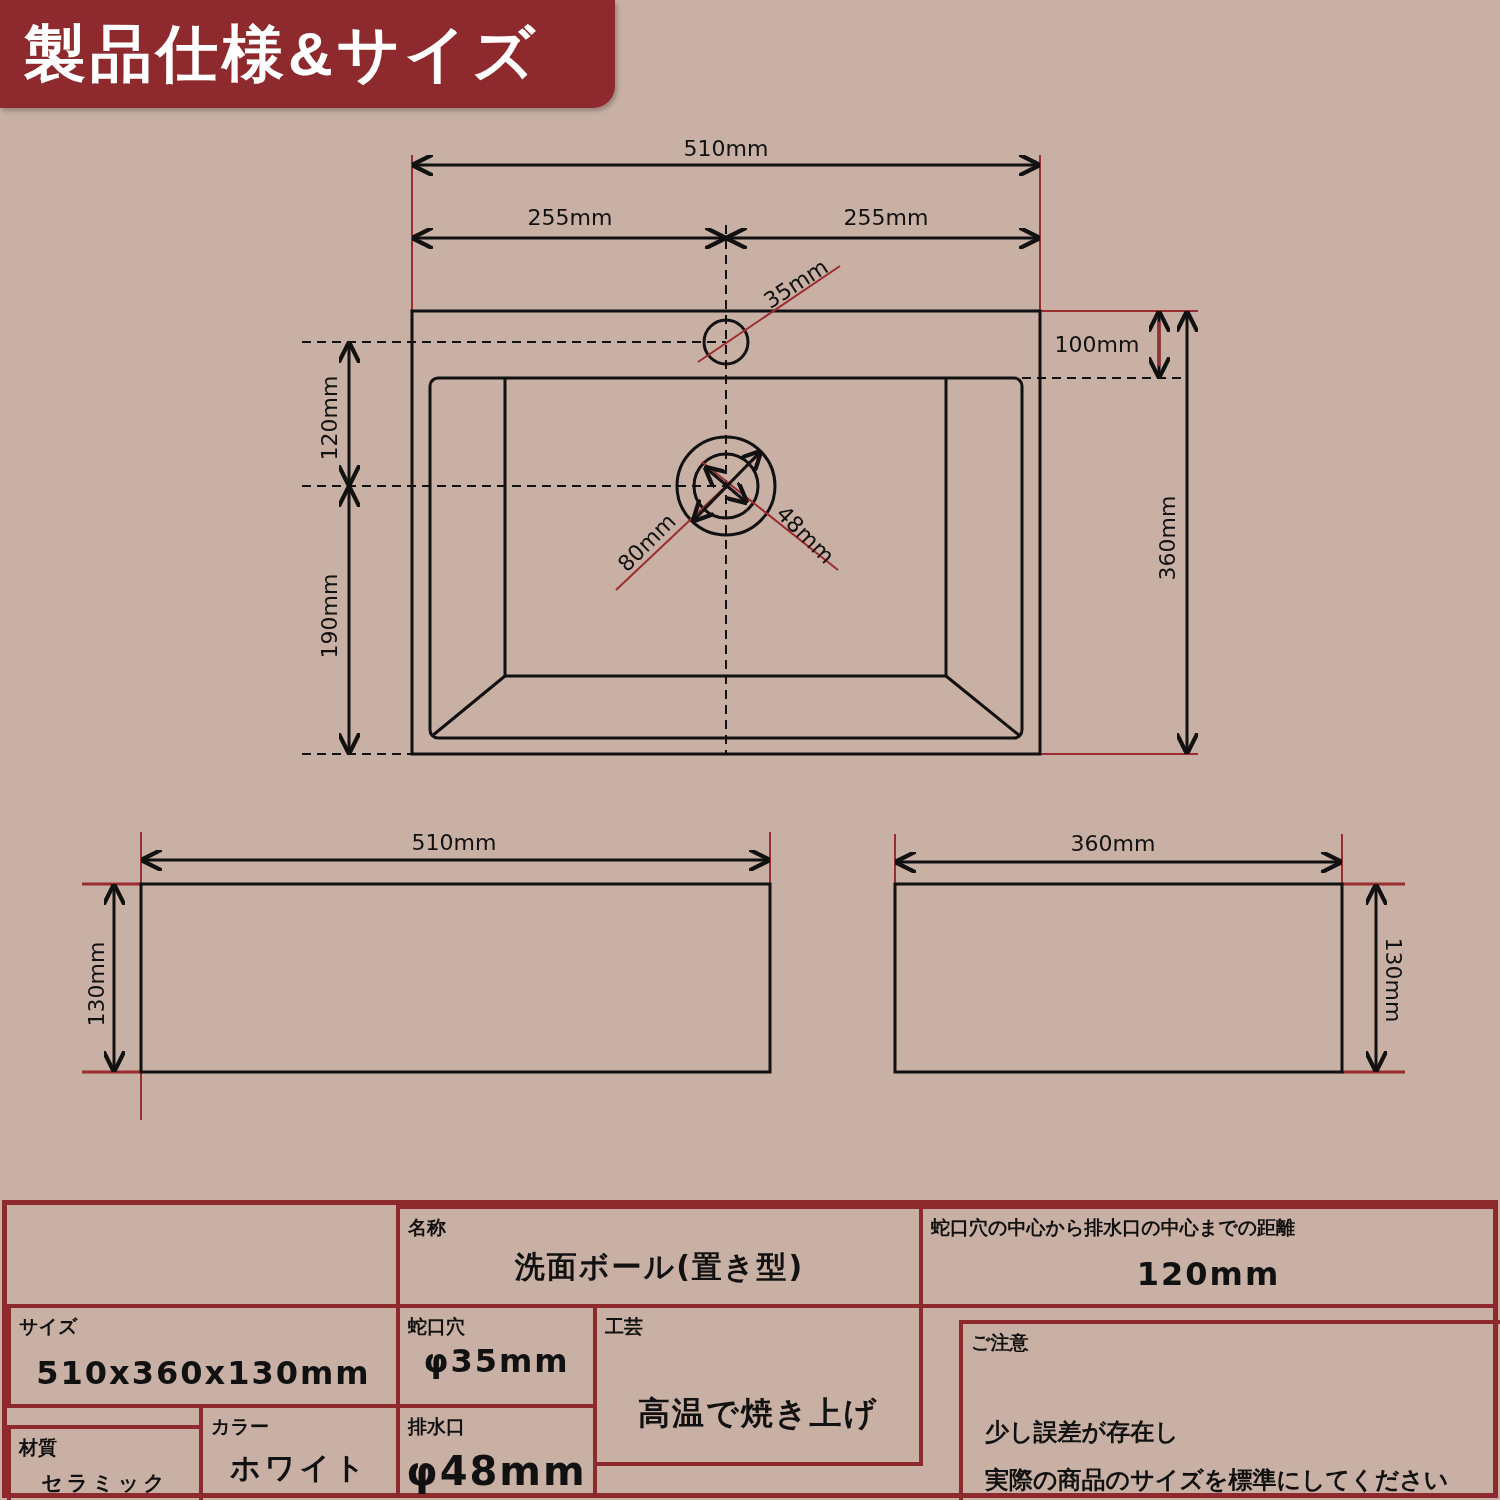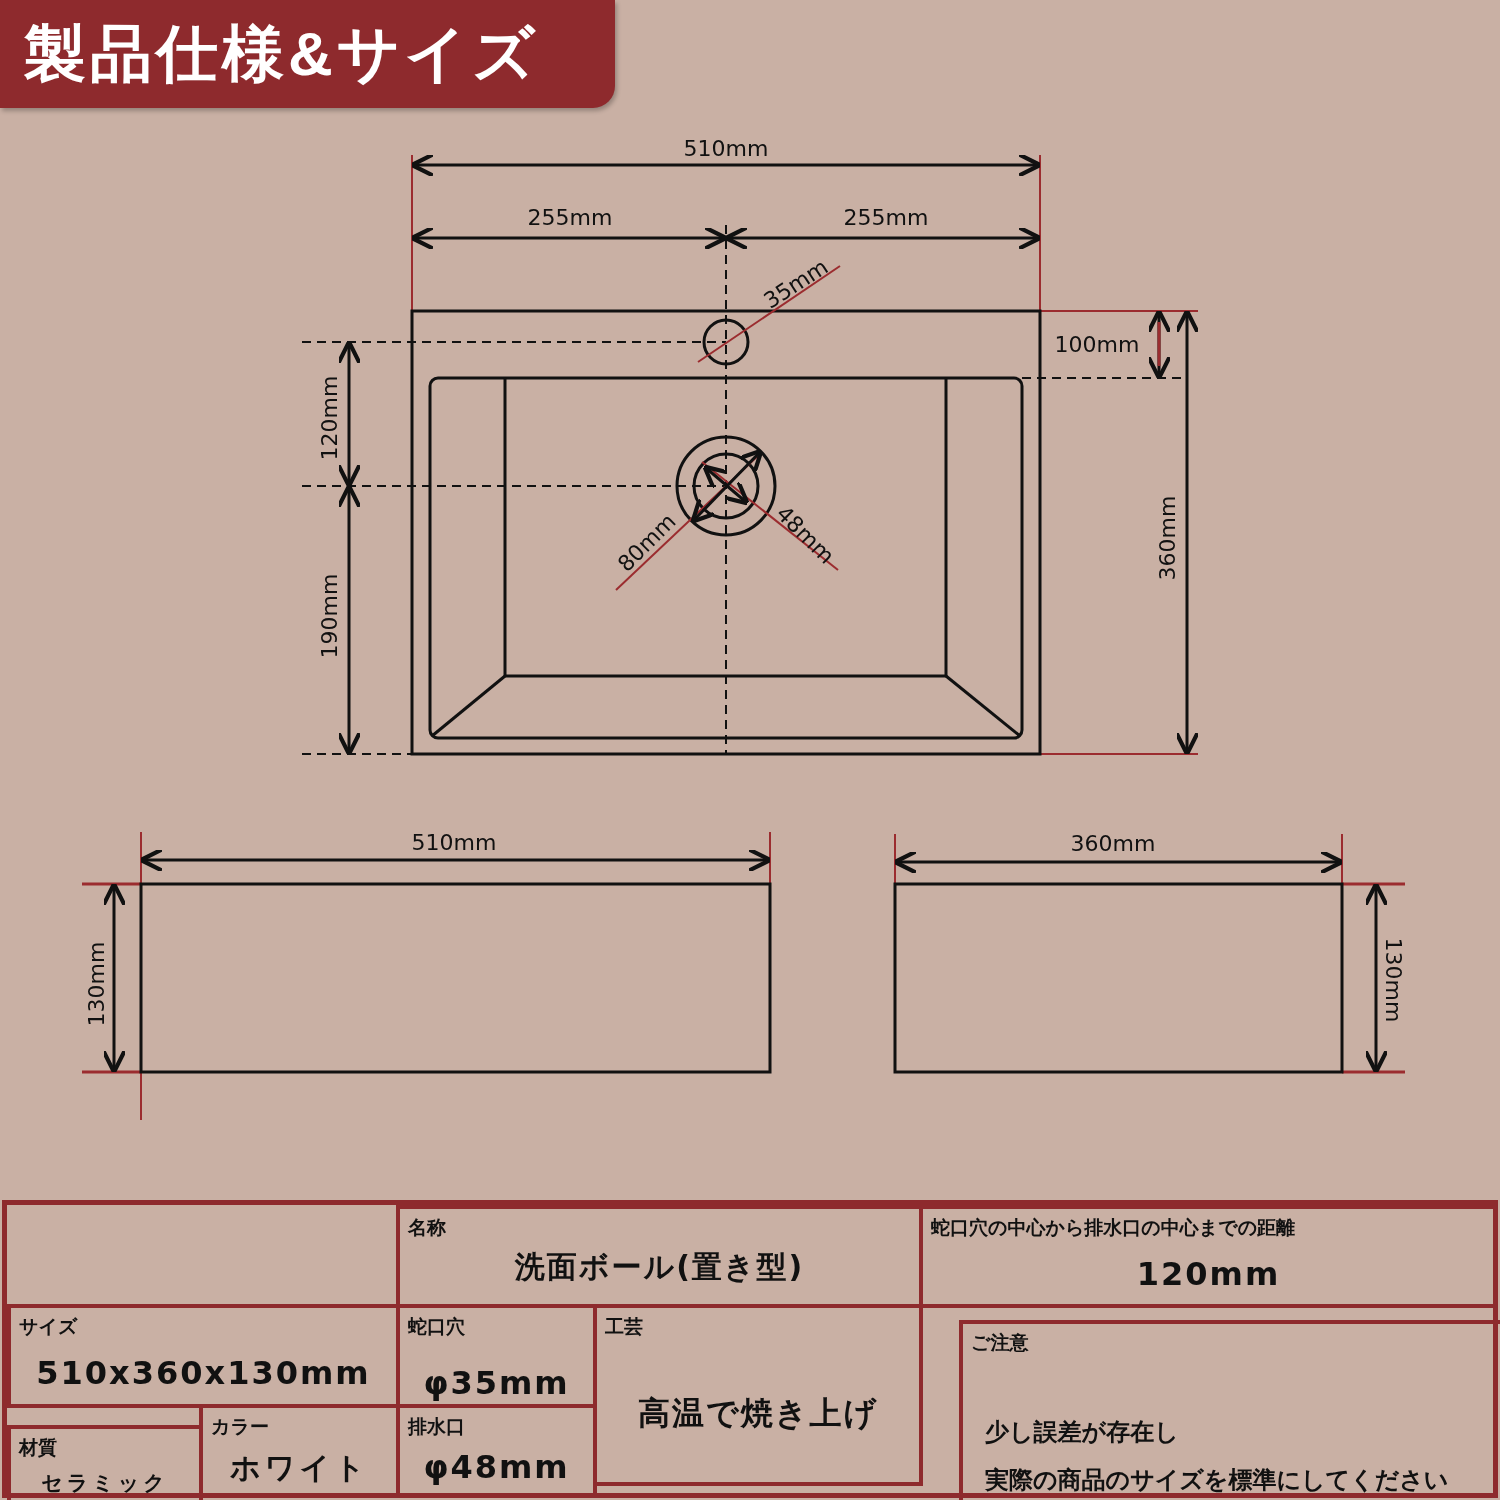--- a/index.html
+++ b/index.html
@@ -141,37 +141,37 @@
     <div class="label">蛇口穴の中心から排水口の中心までの距離</div>
     <div class="value" style="top:46px; font-size:32px;">120mm</div>
   </div>
 
   <div class="cell" style="left:0; top:99px; width:393px; height:104px;">
     <div class="label">サイズ</div>
     <div class="value" style="top:46px; font-size:32px;">510x360x130mm</div>
   </div>
   <div class="cell" style="left:389px; top:99px; width:201px; height:104px;">
     <div class="label">蛇口穴</div>
-    <div class="value" style="top:56px; font-size:32px;">φ35mm</div>
+    <div class="value" style="top:34px; font-size:32px;">φ35mm</div>
   </div>
-  <div class="cell" style="left:586px; top:99px; width:330px; height:182px;">
+  <div class="cell" style="left:586px; top:99px; width:330px; height:162px;">
     <div class="label">工芸</div>
     <div class="value" style="top:84px; font-size:32px;">高温で焼き上げ</div>
   </div>
   <div class="cell" style="left:952px; top:99px; width:579px; height:194px;margin-top:16px;">
     <div class="label">ご注意</div>
     <div style="position:absolute; left:22px; top:92px; font-size:24px; font-weight:bold;">少し誤差が存在し</div>
     <div style="position:absolute; left:22px; top:140px; font-size:24px; font-weight:bold;">実際の商品のサイズを標準にしてください</div>
   </div>
 
   <div class="cell" style="left:0; top:199px; width:196px; height:94px;margin-top:21px;">
     <div class="label">材質</div>
     <div class="value" style="top:40px; font-size:21px; letter-spacing:4px;">セラミック</div>
   </div>
   <div class="cell" style="left:192px; top:199px; width:201px; height:94px;">
     <div class="label">カラー</div>
     <div class="value" style="top:40px; font-size:30px; letter-spacing:4px;">ホワイト</div>
   </div>
   <div class="cell" style="left:389px; top:199px; width:201px; height:94px;">
     <div class="label">排水口</div>
-    <div class="value" style="top:40px; font-size:32px;">φ48mm</div>
+    <div class="value" style="top:40px; font-size:40px;">φ48mm</div>
   </div>
 </div>
 
 </body></html>

